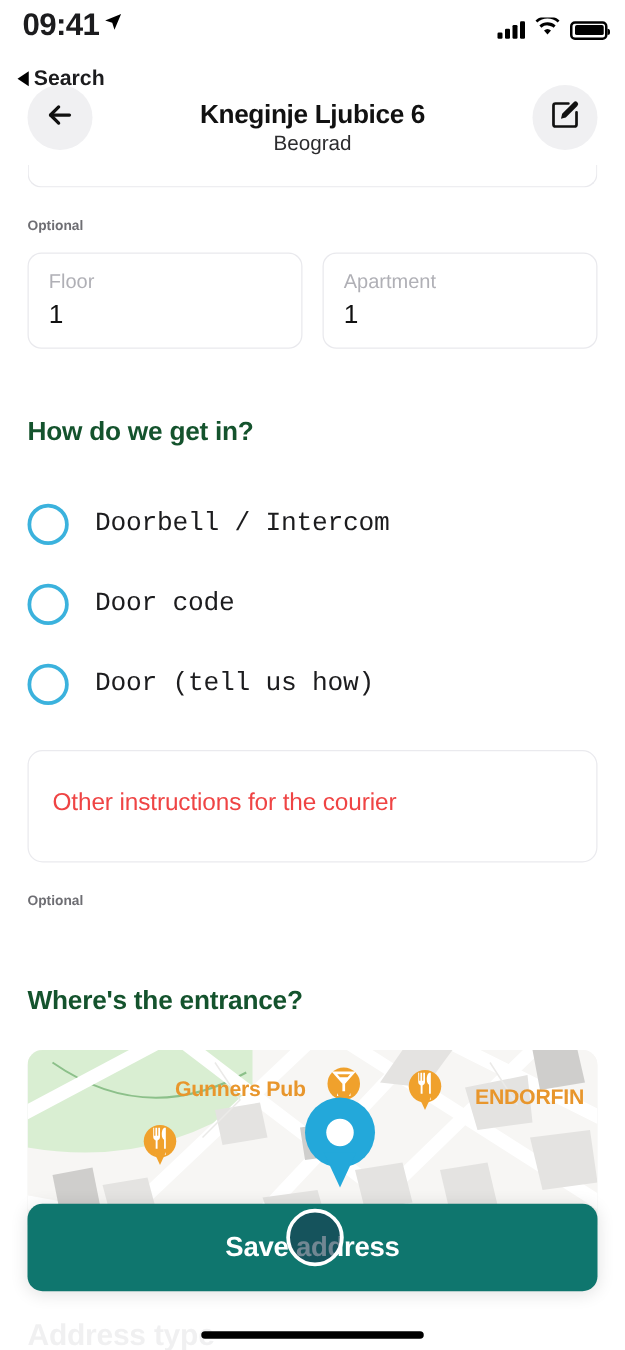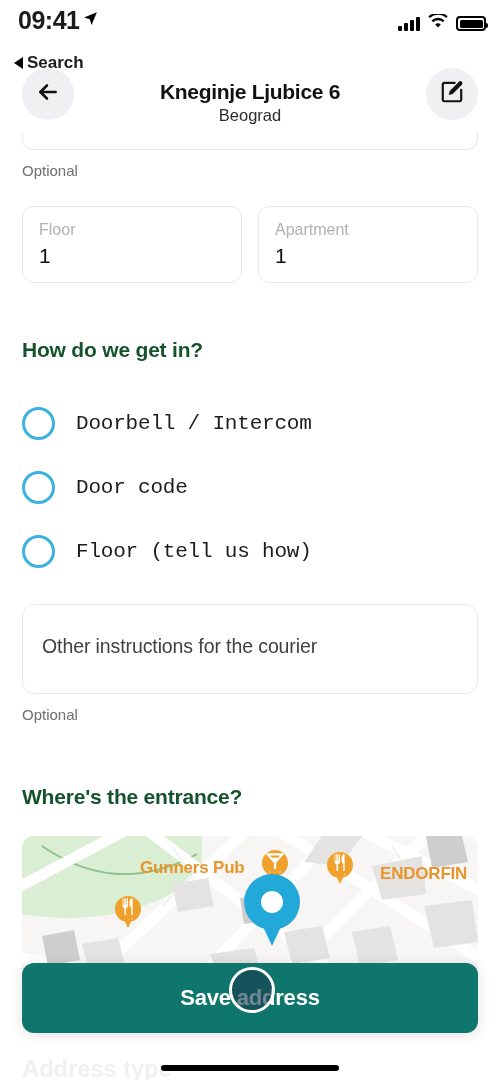--- a/index.html
+++ b/index.html
@@ -112,29 +112,30 @@
   .content { padding: 0 22px; }
 
   .cut-field {
     height: 18px;
     border: 1.5px solid #e9e9ed;
     border-top: none;
     border-radius: 0 0 11px 11px;
     margin-top: 2px;
   }
   .optional {
-    font-size: 15px;
+    font-size: 11px;
     color: #6e6e73;
-    margin-top: 12px;
+    margin-top: 25px;
+    font-weight: bold;
   }
 
   .row {
     display: flex;
     gap: 16px;
-    margin-top: 27px;
+    margin-top: 15px;
   }
   .field {
     flex: 1;
     border: 1.5px solid #e9e9ed;
     border-radius: 11px;
     padding: 13px 16px 14px;
     background: #fff;
     min-height: 76px;
   }
   .field-label {
@@ -194,21 +195,21 @@
 
   .textarea {
     margin-top: 21px;
     border: 1.5px solid #eaeaee;
     border-radius: 12px;
     height: 90px;
     padding: 30px 19px;
   }
   .textarea-ph {
     font-size: 19.5px;
-    color: #404040;
+    color: #ef4444;
     letter-spacing: -0.1px;
   }
 
   .h-entrance { margin-top: 62px; }
 
   
   .map {
     margin-top: 27px;
     height: 140px;
     border-radius: 12px 12px 0 0;
@@ -410,21 +411,21 @@
     <div class="radio-row">
       <span class="radio"></span>
       <span class="radio-label">Doorbell / Intercom</span>
     </div>
     <div class="radio-row">
       <span class="radio"></span>
       <span class="radio-label">Door code</span>
     </div>
     <div class="radio-row">
       <span class="radio"></span>
-      <span class="radio-label">Floor (tell us how)</span>
+      <span class="radio-label">Door (tell us how)</span>
     </div>
   </div>
 
   <div class="textarea">
     <div class="textarea-ph">Other instructions for the courier</div>
   </div>
   <div class="optional">Optional</div>
 
   <div class="section-title h-entrance">Where's the entrance?</div>
 

